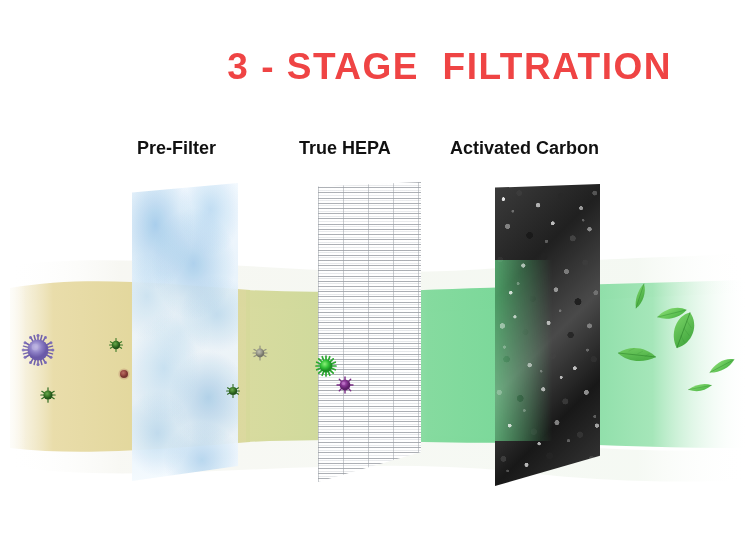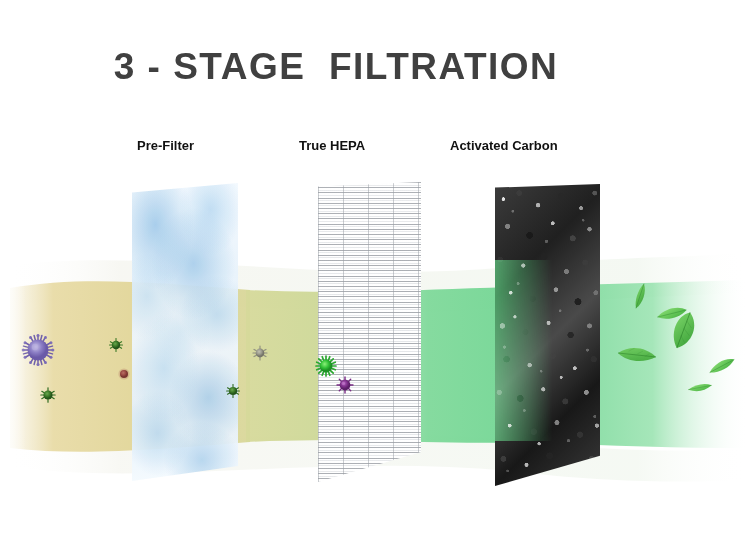--- a/index.html
+++ b/index.html
@@ -3,28 +3,28 @@
 <meta charset="utf-8">
 <style>
   * { margin:0; padding:0; box-sizing:border-box; }
   html,body { width:750px; height:554px; overflow:hidden; background:#ffffff; }
   body { font-family:"Liberation Sans", sans-serif; position:relative; }
 
   #stage { position:absolute; inset:0; width:750px; height:554px; background:#fff; }
 
   
   .title {
-    position:absolute; top:46px; left:0; width:672px; text-align:center;
-    font-size:37px; font-weight:bold; letter-spacing:1.5px; color:#404040;
+    position:absolute; top:46px; left:0; width:672px; text-align:right;
+    font-size:37px; font-weight:bold; letter-spacing:1.5px; color:#ef4444;
     font-family:"Liberation Sans", sans-serif; white-space:pre;
   }
 
   
   .stage-label {
-    position:absolute; top:138px; font-size:13px; font-weight:bold;
+    position:absolute; top:138px; font-size:18px; font-weight:bold;
     color:#111111; font-family:"Liberation Sans", sans-serif; white-space:nowrap;
   }
   #lbl-pre    { left:137px; }
   #lbl-hepa   { left:299px; }
   #lbl-carbon { left:450px; }
 
   
   .flow-layer { position:absolute; left:0; top:0; width:750px; height:554px; }
 
   

